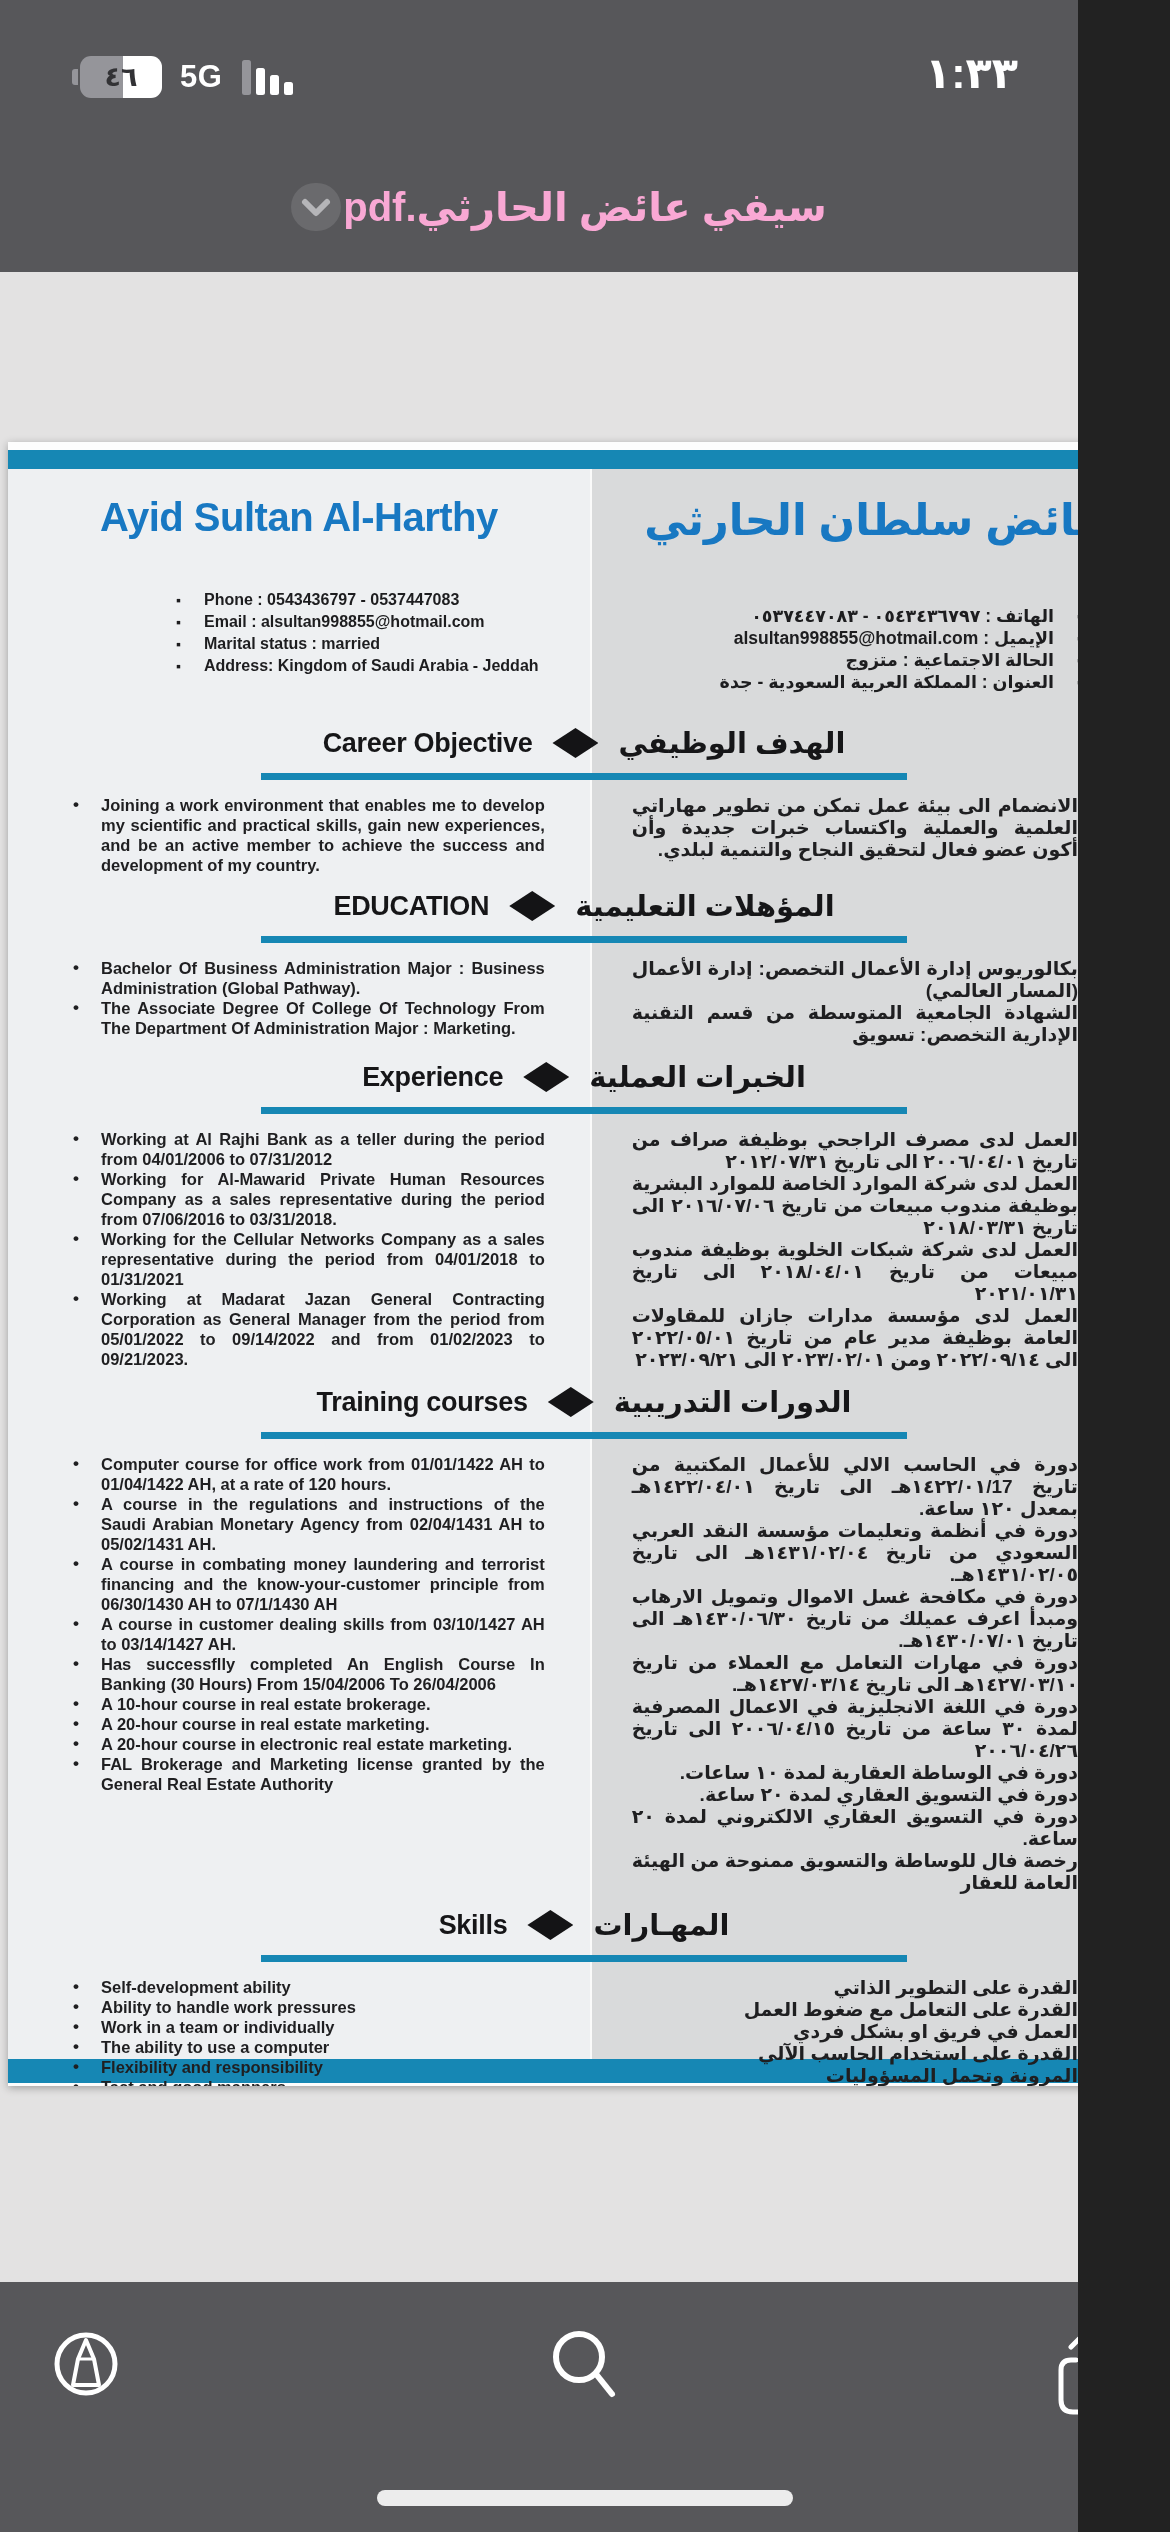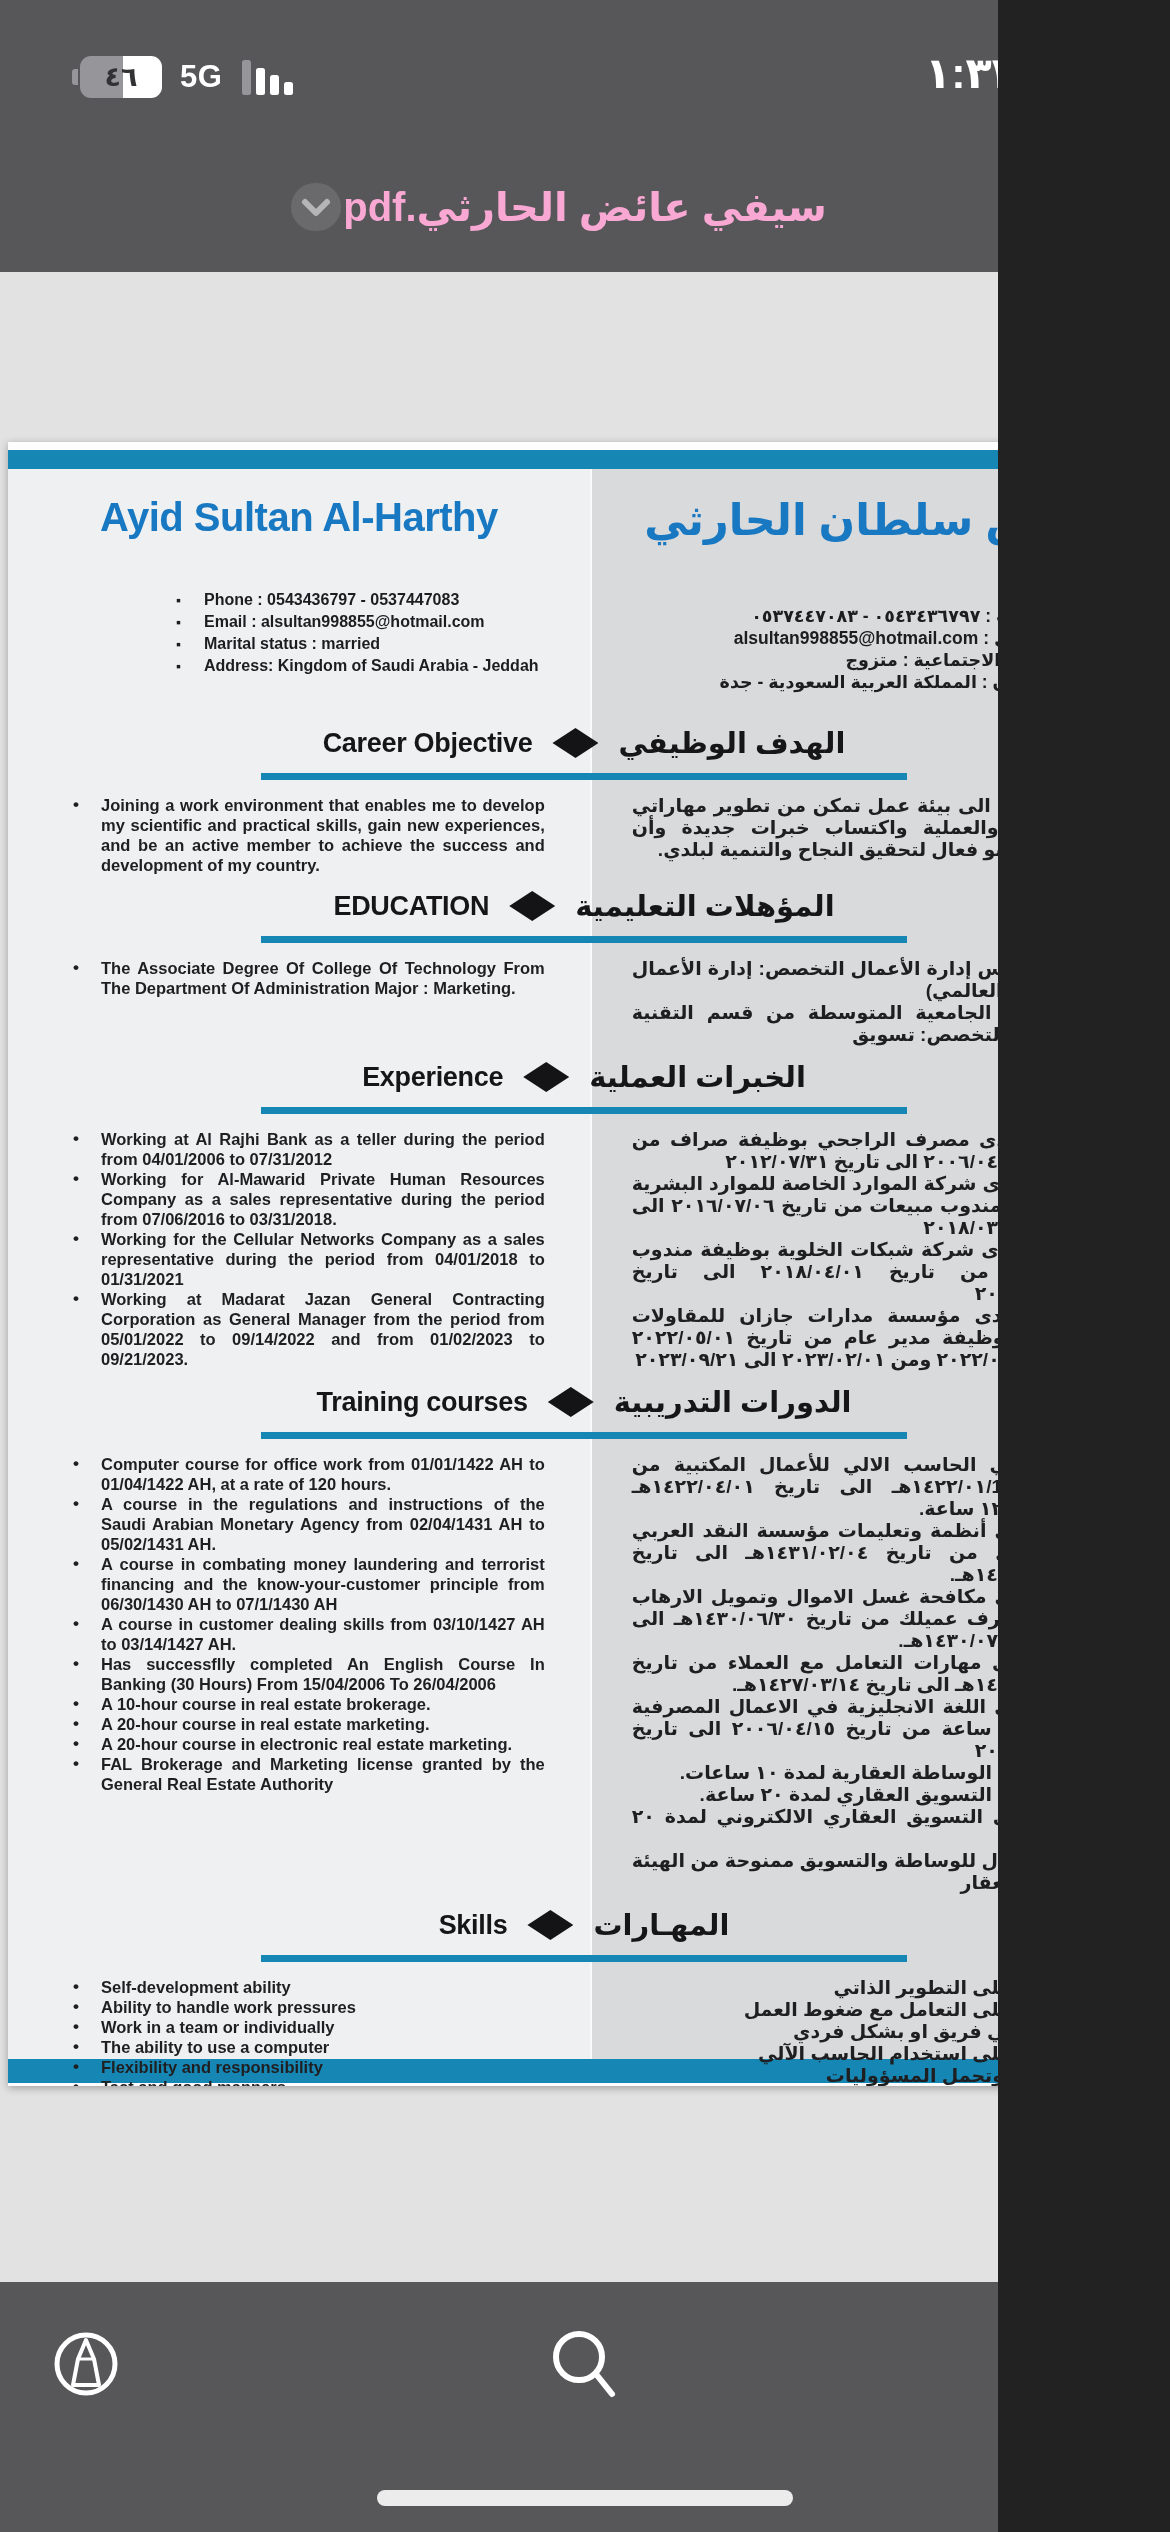--- a/index.html
+++ b/index.html
@@ -1,16 +1,16 @@
 <!DOCTYPE html>
 <html><head>
 <meta charset="utf-8">
 <style>
   html,body{margin:0;padding:0;background:#222;}
-  .screen{position:relative;width:998px;height:2532px;background:#e3e2e2;overflow:hidden;
+  .screen{position:relative;width:1078px;height:2532px;background:#e3e2e2;overflow:hidden;
           font-family:"Liberation Sans","DejaVu Sans",sans-serif;}
 
   
   .chrome-top{position:absolute;left:0;top:0;width:1170px;height:272px;background:#57575a;}
   .status-left{position:absolute;left:72px;top:56px;display:flex;align-items:center;gap:14px;}
   .battery{display:flex;align-items:center;}
   .battery-cap{width:6px;height:16px;background:#95959a;border-radius:3px 0 0 3px;margin-right:2px;}
   .battery-body{width:82px;height:42px;border-radius:11px;overflow:hidden;position:relative;
                 background:linear-gradient(to right,#95959a 0 52%,#ffffff 52% 100%);}
   .battery-num{position:absolute;inset:0;display:flex;align-items:center;justify-content:center;
@@ -172,20 +172,21 @@
           <div class="section">
             <div class="sec-header">
               <span class="sec-title-en">EDUCATION</span>
               <span class="diamond"></span>
               <span class="sec-title-ar">المؤهلات التعليمية</span>
             </div>
             <div class="sec-underline"></div>
             <div class="sec-body">
               <div class="sec-col-en">
                 <ul class="list-en">
+                  <li>Bachelor Of Business Administration Major : Business Administration (Global Pathway).</li>
                   <li>The Associate Degree Of College Of Technology From The Department Of Administration Major : Marketing.</li>
                 </ul>
               </div>
               <div class="sec-col-ar">
                 <ul class="list-ar">
                   <li>بكالوريوس إدارة الأعمال التخصص: إدارة الأعمال (المسار العالمي)</li>
                   <li>الشهادة الجامعية المتوسطة من قسم التقنية الإدارية التخصص: تسويق</li>
                 </ul>
               </div>
             </div>

